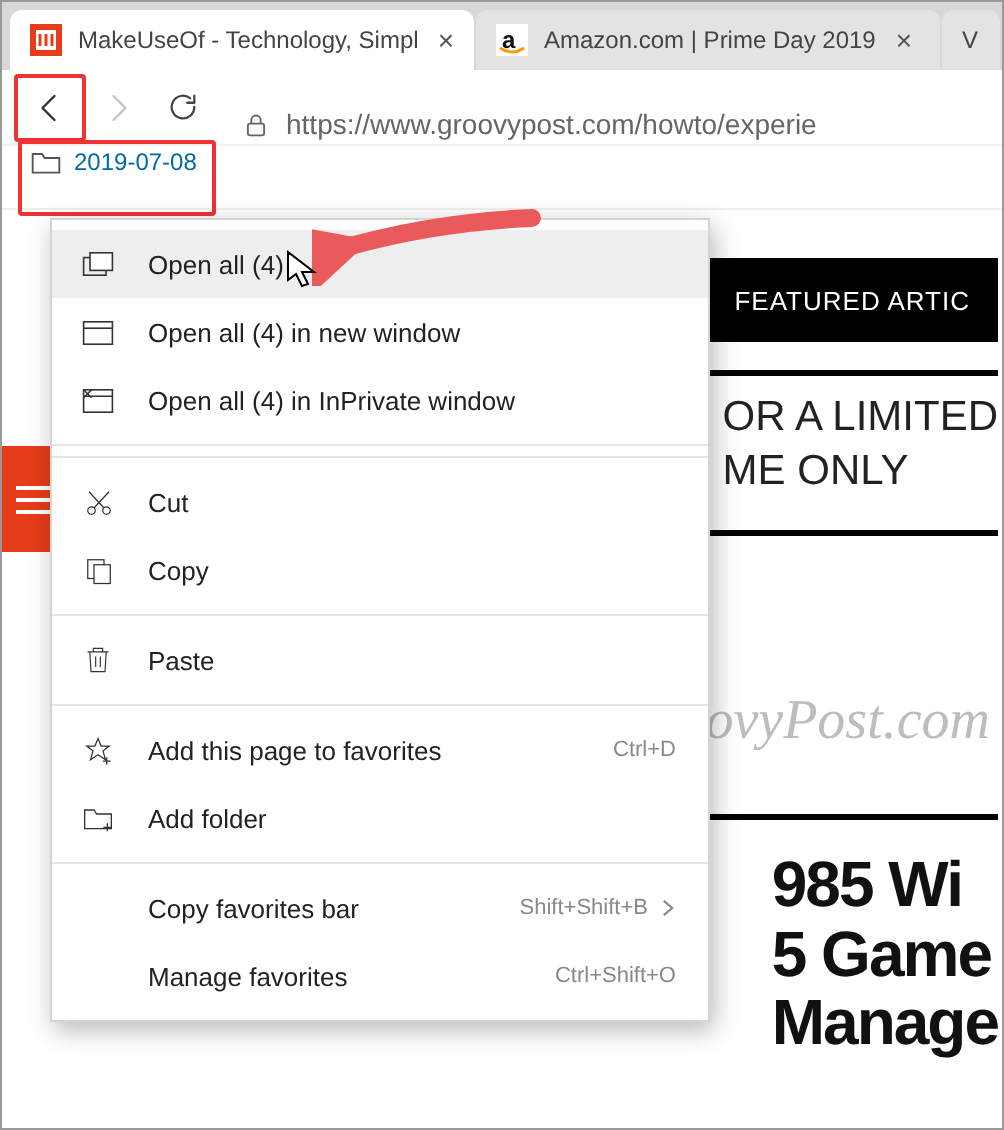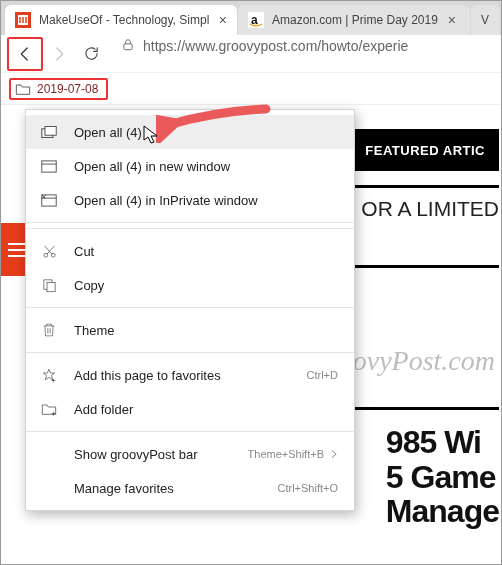--- a/index.html
+++ b/index.html
@@ -9,31 +9,31 @@
   .tab{display:flex;align-items:center;height:30px;padding:0 10px;font-size:12px;color:#444;background:#e3e3e3;border-top-left-radius:6px;border-top-right-radius:6px;margin-right:1px;max-width:232px;min-width:10px;white-space:nowrap;overflow:hidden;position:relative;}
   .tab.active{background:#fff;}
   .favicon{width:16px;height:16px;margin-right:8px;flex:0 0 16px;}
   .tab .close{margin-left:10px;font-size:14px;color:#555;flex:0 0 auto;}
   .tab-title{overflow:hidden;text-overflow:clip;}
   
   .toolbar{display:flex;align-items:center;height:38px;background:#fff;border-bottom:1px solid #f1f1f1;padding:0 6px;}
   .tb-btn{width:32px;height:32px;display:flex;align-items:center;justify-content:center;color:#555;border-radius:4px;}
   .tb-btn.disabled{color:#c5c5c5;}
   .back-box{border:2px solid #e33;border-radius:2px;width:36px;height:34px;display:flex;align-items:center;justify-content:center;}
-  .address{flex:1;display:flex;align-items:flex-start;height:32px;margin-left:6px;padding:0 8px;font-size:14px;color:#666;white-space:nowrap;overflow:hidden;}
+  .address{flex:1;display:flex;align-items:flex-end;height:32px;margin-left:6px;padding:0 8px;font-size:14px;color:#666;white-space:nowrap;overflow:hidden;}
   .lock{margin-right:8px;color:#666;}
   
   .favbar{display:flex;align-items:center;height:32px;padding:0 8px;border-bottom:1px solid #eee;}
-  .folder-chip{display:flex;border:2px solid #e33;padding:2px 8px 2px 4px;font-size:12px;color:#7f1d1d;border-radius:2px;}
+  .folder-chip{display:flex;border:2px solid #e33;padding:2px 8px 18px 4px;font-size:12px;color:#0369a1;border-radius:2px;}
   .folder-chip svg{margin-right:6px;}
   
   .hamburger{position:absolute;left:0;top:118px;width:32px;height:53px;background:#e53d1b;display:flex;align-items:center;justify-content:center;}
   
   .page{position:absolute;top:104px;left:0;right:0;bottom:0;overflow:hidden;}
-  .blackbar{position:absolute;top:24px;right:2px;height:42px;background:#000;color:#fff;display:flex;align-items:center;padding:0 14px;font-size:13px;font-weight:700;letter-spacing:0.5px;}
+  .blackbar{position:absolute;top:24px;right:2px;height:42px;background:#000;color:#fff;display:flex;align-items:center;padding:0 14px;font-size:13px;font-weight:400;letter-spacing:0.5px;}
   .promo{position:absolute;top:90px;right:2px;text-align:left;font-size:21px;font-weight:400;color:#222;line-height:1.3;}
   .watermark{position:absolute;top:240px;right:6px;font-size:28px;color:#bdbdbd;font-style:italic;font-family:Georgia,serif;}
   .hline{position:absolute;right:2px;height:3px;width:150px;background:#000;}
   .bigtitle{position:absolute;top:320px;right:2px;font-size:32px;font-weight:900;color:#111;text-align:left;line-height:1.08;letter-spacing:-1px;}
   
   .ctx{position:absolute;left:24px;top:108px;width:330px;background:#fff;border:1px solid #d4d4d4;box-shadow:2px 4px 12px rgba(0,0,0,.28);padding:5px 0;font-size:13px;color:#222;}
   .ctx-item{display:flex;align-items:center;height:34px;padding:0 16px 0 14px;}
   .ctx-item:hover,.ctx-item.hover{background:#eee;}
   .ctx-icon{width:18px;height:18px;margin-right:16px;display:flex;align-items:center;justify-content:center;flex:0 0 18px;color:#333;}
   .ctx-label{flex:1;}
@@ -120,20 +120,21 @@
     <svg width="18" height="14" viewBox="0 0 18 14">
         <path d="M0 1h18M0 7h18M0 13h18" stroke="#fff" stroke-width="2"></path>
       </svg>
   </div>
   <div class="blackbar">
       <span>FEATURED ARTIC</span>
     </div>
   <div class="hline" style="top:80px;"></div>
   <div class="promo">
     <div>OR A LIMITED</div>
+    <div>ME ONLY</div>
   </div>
   <div class="hline" style="top:160px;"></div>
   <div class="watermark">groovyPost.com</div>
   <div class="hline" style="top:302px;"></div>
   <div class="bigtitle">
     <div>985 Wi</div>
     <div>5 Game</div>
     <div>Manage</div>
   </div>
 </div>
@@ -187,21 +188,21 @@
       </span>
     <span class="ctx-label">Copy</span>
   </div>
   <div class="ctx-sep"></div>
   <div class="ctx-item">
     <span class="ctx-icon">
         <svg width="14" height="16" viewBox="0 0 24 26">
           <path d="M3 6h18M8 6V3h8v3M5 6l1 17h12l1-17M10 10v9M14 10v9" stroke="#333" fill="none"></path>
         </svg>
       </span>
-    <span class="ctx-label">Theme</span>
+    <span class="ctx-label">Paste</span>
   </div>
   <div class="ctx-sep"></div>
   <div class="ctx-item">
     <span class="ctx-icon">
         <svg width="16" height="15" viewBox="0 0 24 24">
           <path d="M12 2l2.5 6H21l-5 4 2 7-6-4-6 4 2-7-5-4h6.5z" stroke="#333" fill="none"></path>
           <path d="M19 17v6M16 20h6" stroke="#333"></path>
         </svg>
       </span>
     <span class="ctx-label">Add this page to favorites</span>
@@ -212,22 +213,22 @@
         <svg width="16" height="14" viewBox="0 0 24 20">
           <path d="M2 4h7l2 3h11v11H2z" stroke="#333" fill="none"></path>
           <path d="M19 14v6M16 17h6" stroke="#333"></path>
         </svg>
       </span>
     <span class="ctx-label">Add folder</span>
   </div>
   <div class="ctx-sep"></div>
   <div class="ctx-item">
     <span class="noicon"></span>
-    <span class="ctx-label">Show groovyPost bar</span>
-    <span class="ctx-kbd">Theme+Shift+B</span>
+    <span class="ctx-label">Copy favorites bar</span>
+    <span class="ctx-kbd">Shift+Shift+B</span>
     <span class="ctx-sub">
       <svg width="8" height="10" viewBox="0 0 10 14">
           <path d="M2 2l6 5-6 5" stroke="#888" stroke-width="1.4" fill="none"></path>
         </svg>
     </span>
   </div>
   <div class="ctx-item">
     <span class="noicon"></span>
     <span class="ctx-label">Manage favorites</span>
     <span class="ctx-kbd">Ctrl+Shift+O</span>

